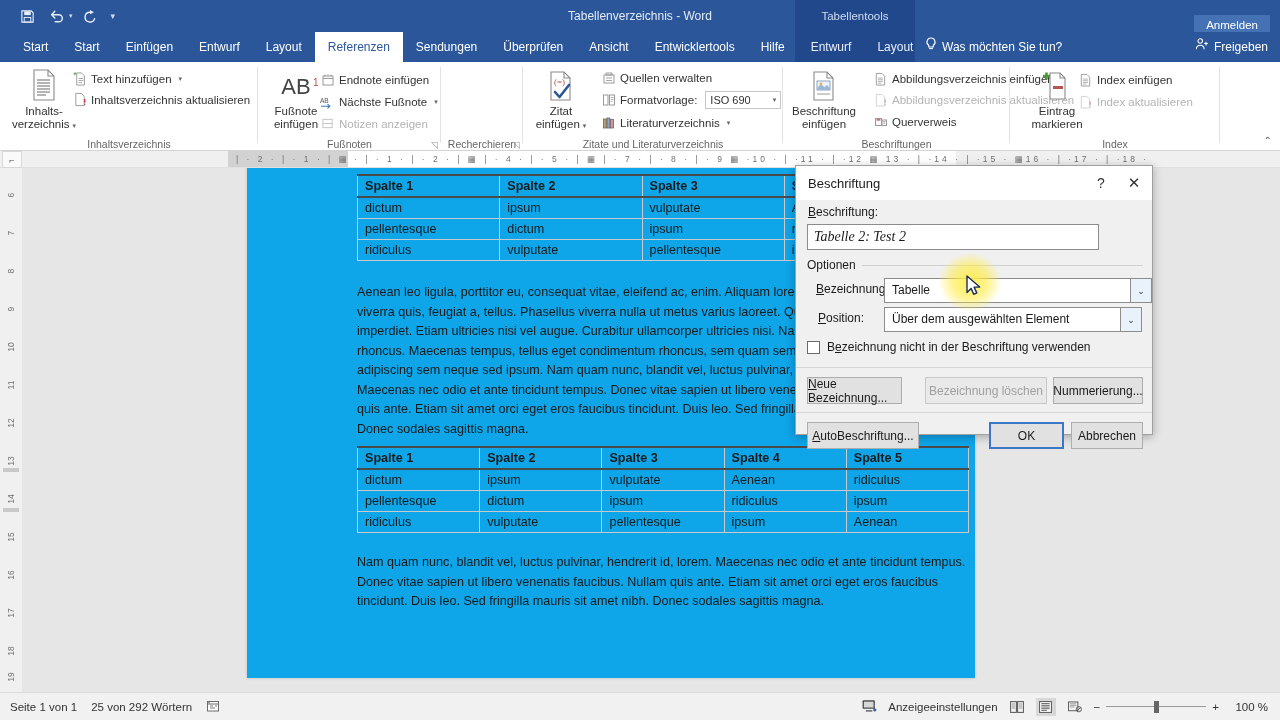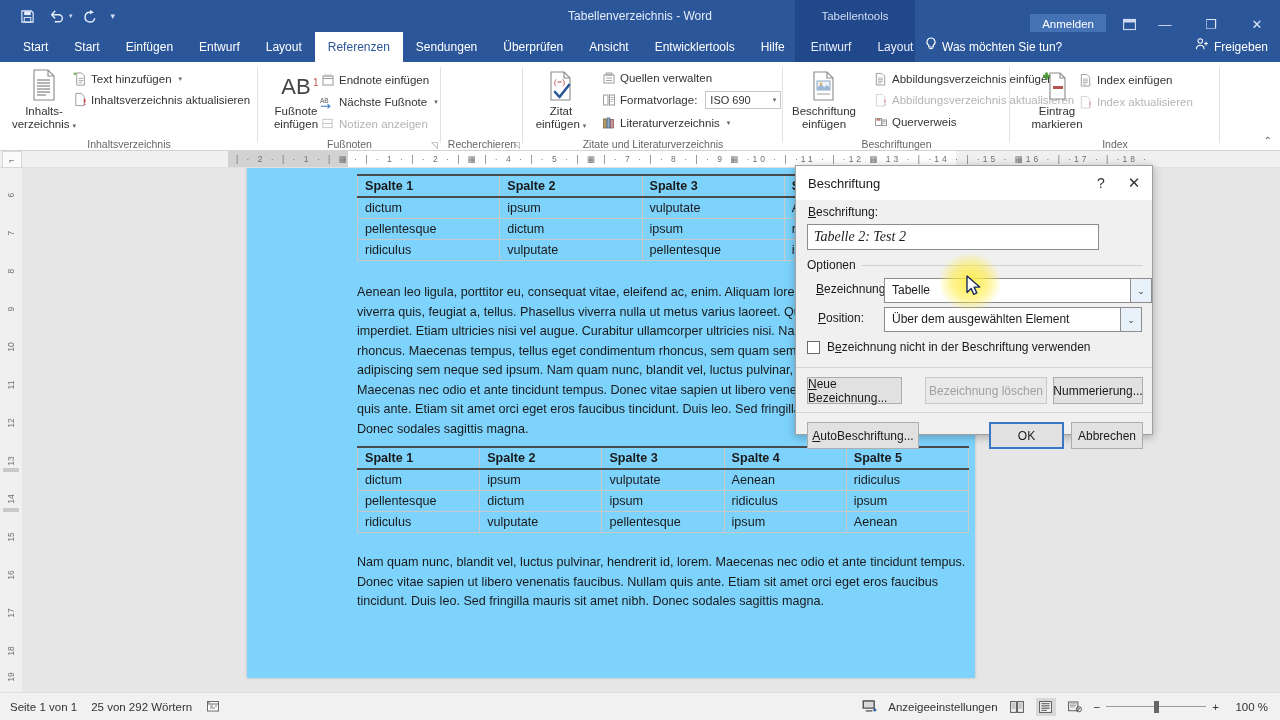--- a/index.html
+++ b/index.html
@@ -27,21 +27,21 @@
 
   .title-text {
     position: absolute; left: 0; top: 0; width: 1280px; height: 32px;
     line-height: 32px; text-align: center; font-size: 12px; color: #e3ebf8;
   }
   .ctx-banner {
     position: absolute; left: 795px; top: 0; width: 120px; height: 32px;
     background: #22488c; line-height: 32px; text-align: center;
     font-size: 11.5px; color: #cfdcf2;
   }
-  .win-right { position: absolute; right: 0; top: 8px; height: 32px; display: flex; align-items: center; }
+  .win-right { position: absolute; right: 0; top: 15px; height: 32px; display: flex; align-items: center; flex-direction: column; }
   .signin {
     height: 21px; padding: 0 12px; background: #4472b4; color: #ffffff;
     font-size: 11.5px; line-height: 21px; margin-right: 10px;
   }
   .ribbon-display { width: 26px; height: 26px; display: flex; align-items: center; justify-content: center; color: #cfdcf2; }
   .win-btn { width: 46px; height: 32px; display: flex; align-items: center; justify-content: center; color: #dce6f6; font-size: 13px; }
 
   
   .tabbar {
     position: absolute; left: 0; top: 32px; width: 1280px; height: 30px;
@@ -130,21 +130,21 @@
   }
   .vr-band { position: absolute; left: 3px; width: 16px; background: #c9c9c9; height: 4px; }
 
   
   .docarea {
     position: absolute; left: 22px; top: 168px; width: 1258px; height: 524px;
     background: #e6e6e6; overflow: hidden;
   }
   .page {
     position: absolute; left: 225px; top: 0; width: 728px; height: 510px;
-    background: #7dd3fc; box-shadow: 0 0 3px rgba(0,0,0,0.18);
+    background: #0ea5e9; box-shadow: 0 0 3px rgba(0,0,0,0.18);
   }
   .page-inner { position: absolute; left: 0; top: 0; width: 728px; }
 
   table.doc {
     border-collapse: collapse; font-size: 12.6px; color: #1a1a1a;
     table-layout: fixed;
   }
   table.doc th, table.doc td {
     border: 1px solid #c9c9c9; padding: 3px 7px; text-align: left; font-weight: normal;
     height: 19px;

